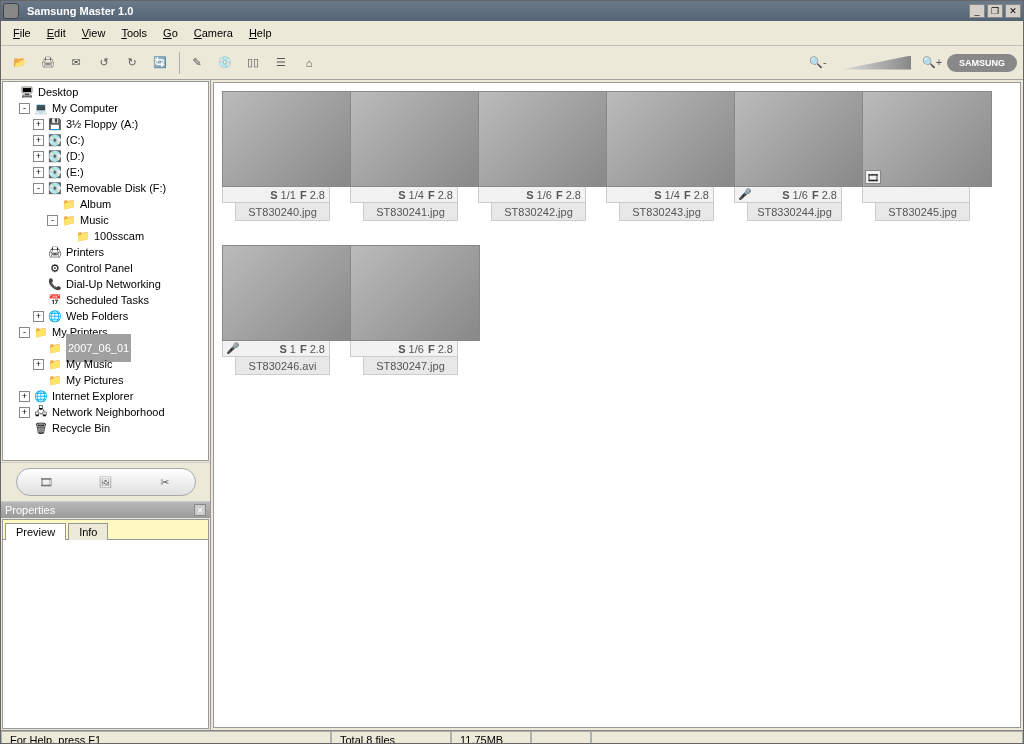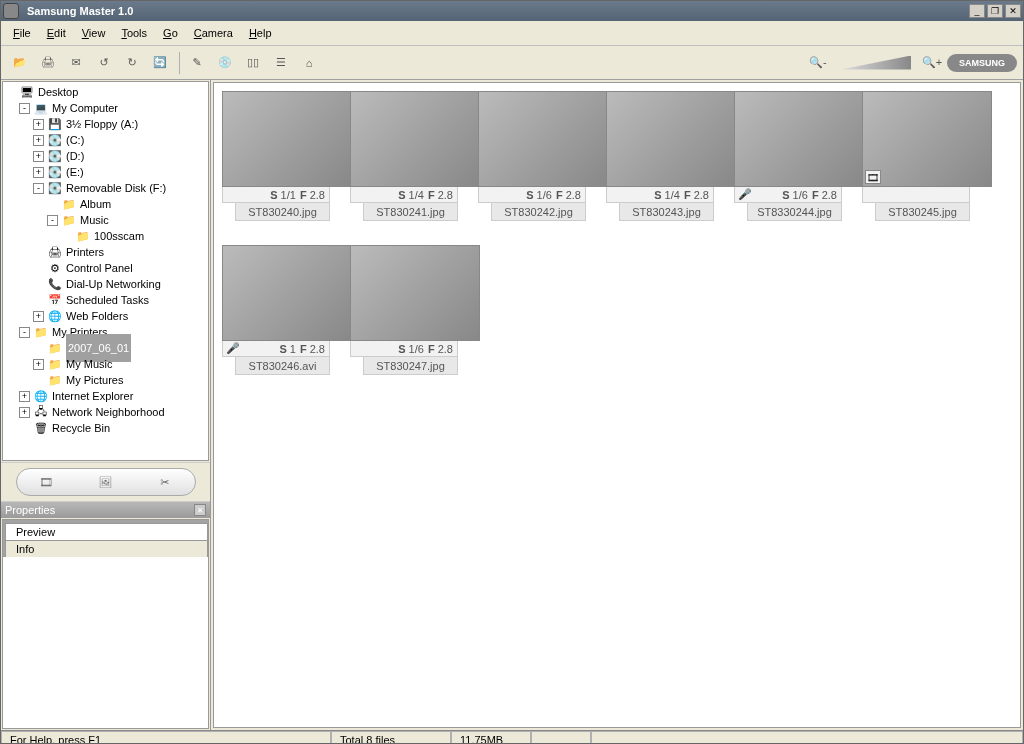--- a/index.html
+++ b/index.html
@@ -24,21 +24,21 @@
 .tree { flex: 0 0 auto; height: 380px; overflow: auto; background: #fff; border: 1px solid #999; margin: 1px; padding: 2px; }
 .tree-node { display: flex; align-items: center; height: 16px; white-space: nowrap; cursor: pointer; }
 .tree-node .exp { width: 11px; height: 11px; border: 1px solid #888; display: flex; align-items: center; justify-content: center; font-size: 9px; margin-right: 3px; background: #fff; line-height: 1; }
 .tree-node .noexp { width: 11px; margin-right: 3px; }
 .tree-node .nic { width: 16px; height: 14px; margin-right: 3px; display: flex; align-items: center; justify-content: center; font-size: 11px; }
 .tree-node.sel span.lbl { background: #a0a0a0; color: #fff; padding: 8px 2px; }
 .mid-btns { height: 40px; background: #ece9d8; display: flex; align-items: center; justify-content: center; border-top: 1px solid #ccc; border-bottom: 1px solid #ccc; }
 .mid-btns .pill { width: 180px; height: 28px; border: 1px solid #aaa; border-radius: 14px; background: linear-gradient(#fff,#e0e0e0); display: flex; align-items: center; justify-content: space-around; }
 .mid-btns .pb { width: 30px; height: 20px; display: flex; align-items: center; justify-content: center; cursor: pointer; color: #666; }
 .props { flex: 1; border: 1px solid #999; margin: 1px; background: #fff; display: flex; flex-direction: column; min-height: 0; }
-.tabs { display: flex; background: #a3a3a3; border-bottom: 1px solid #999; padding-top: 2px; flex-direction: column; }
+.tabs { display: flex; background: #fef9c3; border-bottom: 1px solid #999; padding-top: 2px; }
 .tab { padding: 2px 10px; border: 1px solid #999; border-bottom: none; background: #ece9d8; margin-left: 2px; cursor: pointer; position: relative; top: 1px; }
 .tab.active { background: #fff; }
 .right { flex: 1; display: flex; flex-direction: column; }
 .pathbar { height: 22px; display: flex; align-items: center; padding: 2px 4px; gap: 4px; border-bottom: 1px solid #aaa; }
 .pathbar input { flex: 1; height: 18px; border: 1px solid #888; padding: 0 4px; background: #fff; }
 .path-dd { width: 18px; height: 18px; border: 1px solid #888; background: #e0e0e0; display: flex; align-items: center; justify-content: center; cursor: pointer; font-size: 8px; }
 .path-go { width: 24px; height: 20px; border: 1px solid #aaa; border-radius: 4px; background: #f0f0f0; display: flex; align-items: center; justify-content: center; cursor: pointer; color: #777; }
 .thumbs { flex: 1; background: #fff; border: 1px solid #999; margin: 2px; padding: 8px; display: flex; flex-wrap: wrap; align-content: flex-start; gap: 24px 20px; overflow: auto; }
 .thumb { width: 108px; }
 .thumb-img { width: 130px; height: 96px; background: linear-gradient(135deg,#bbb,#888); border: 1px solid #888; position: relative; }

